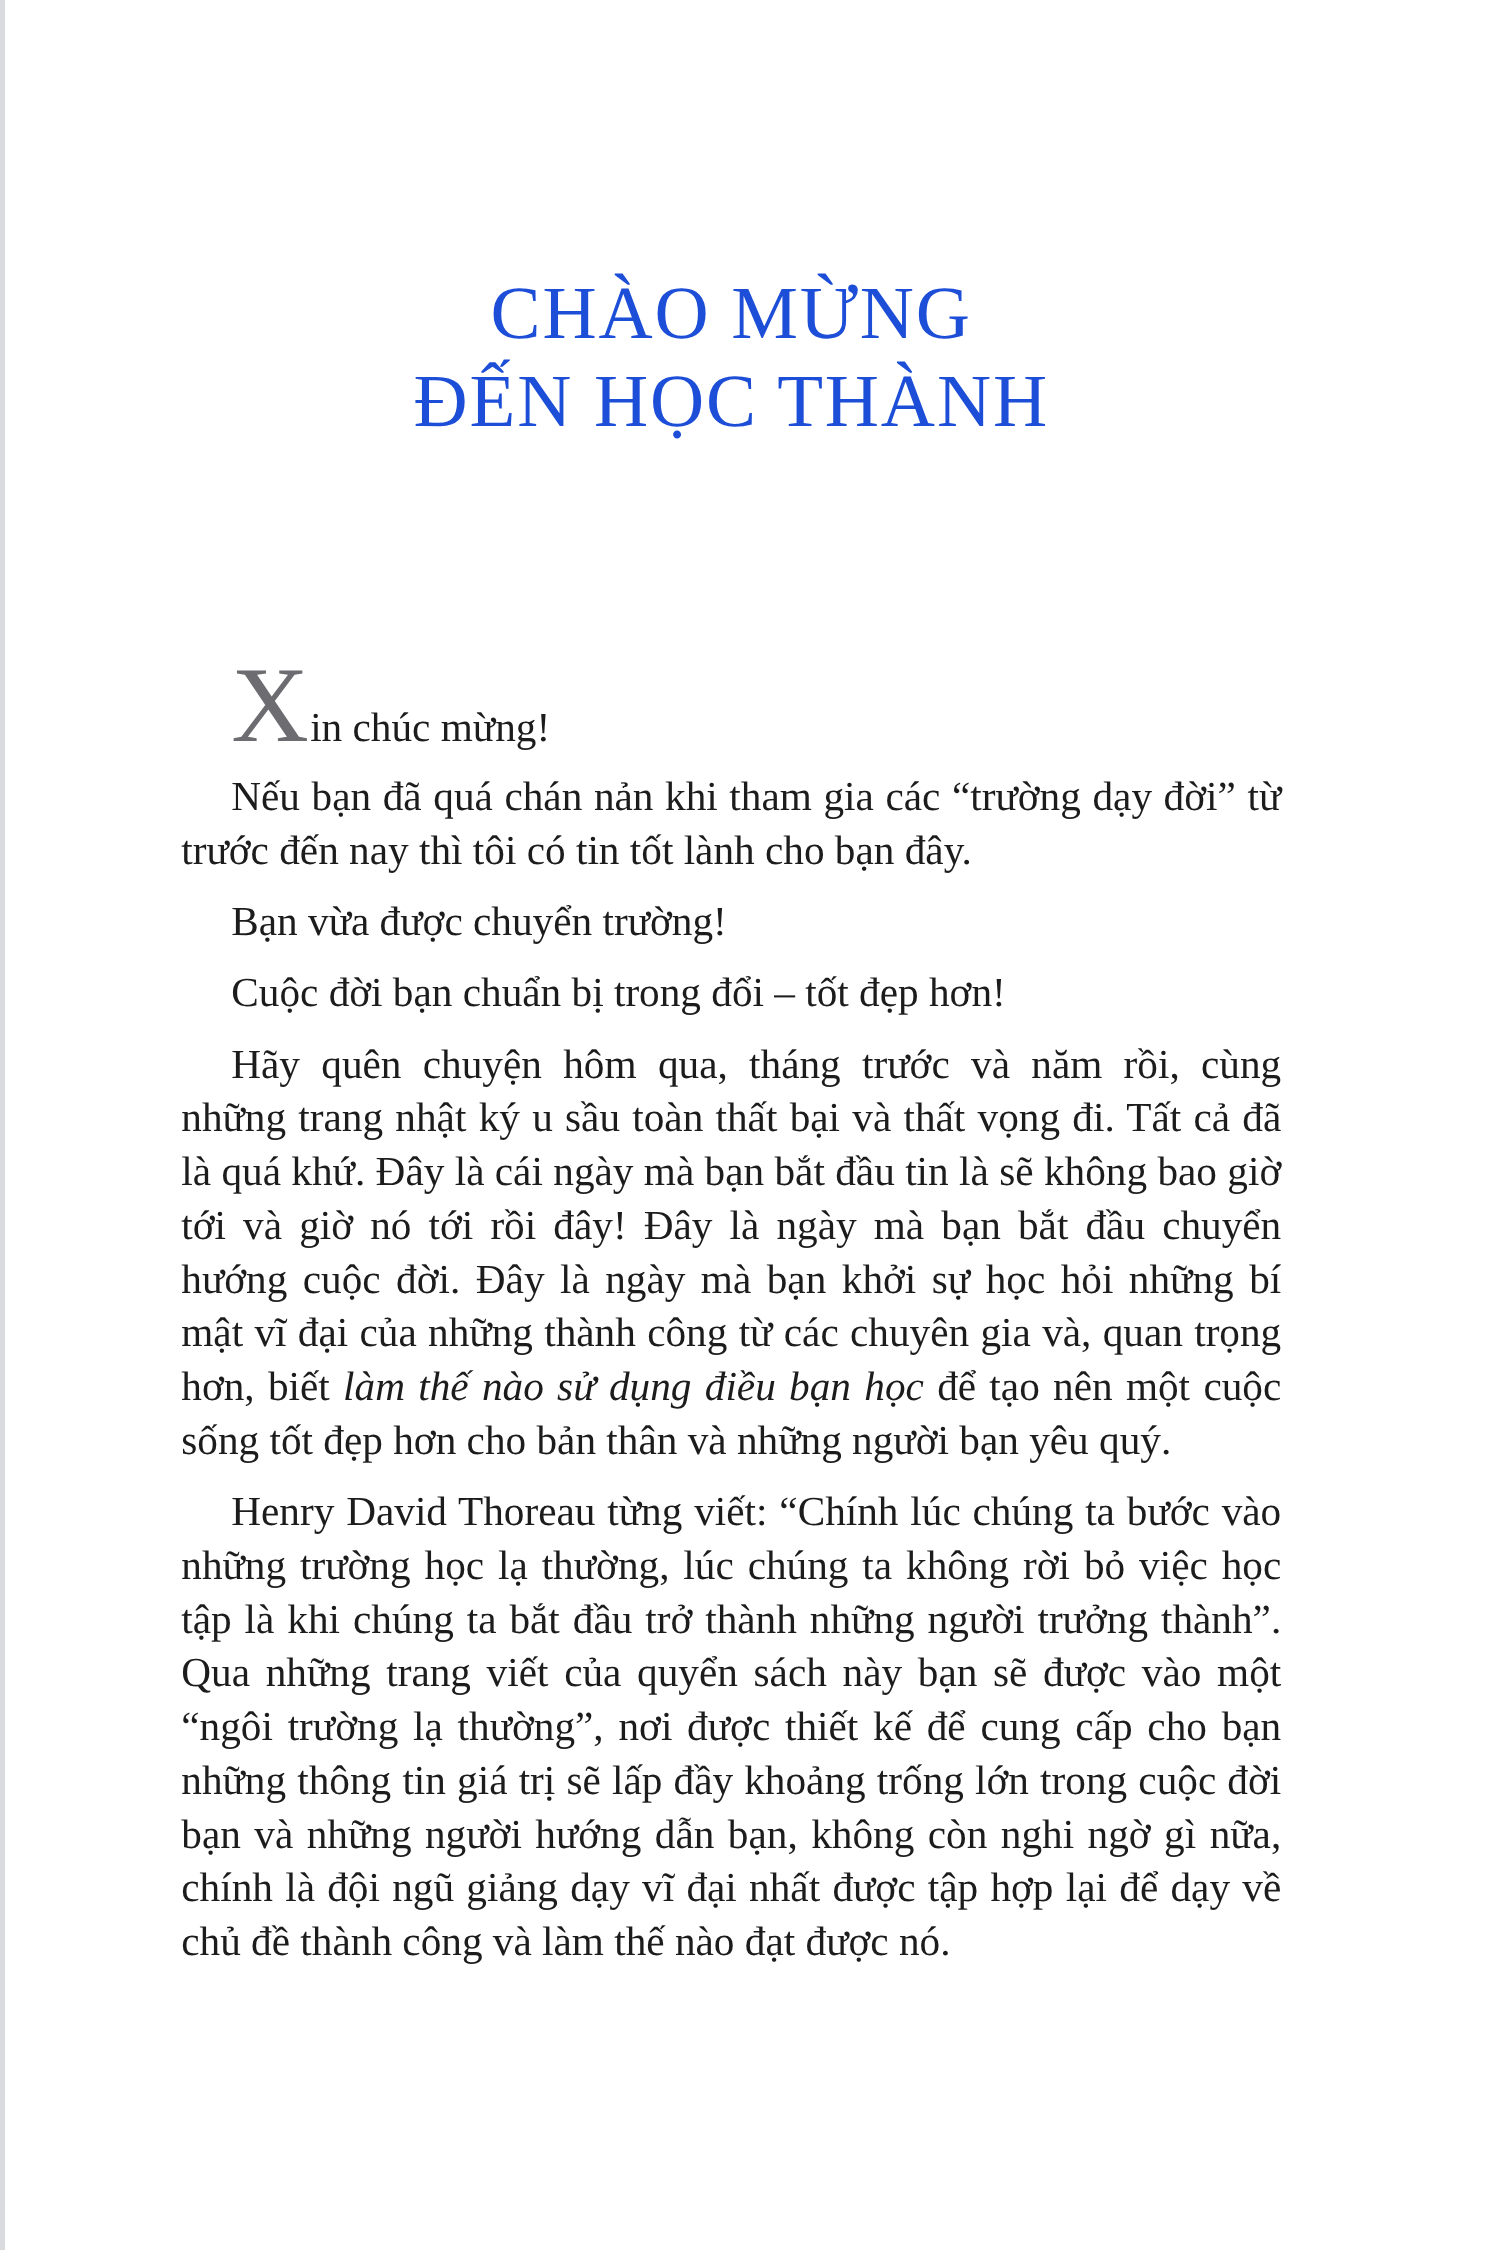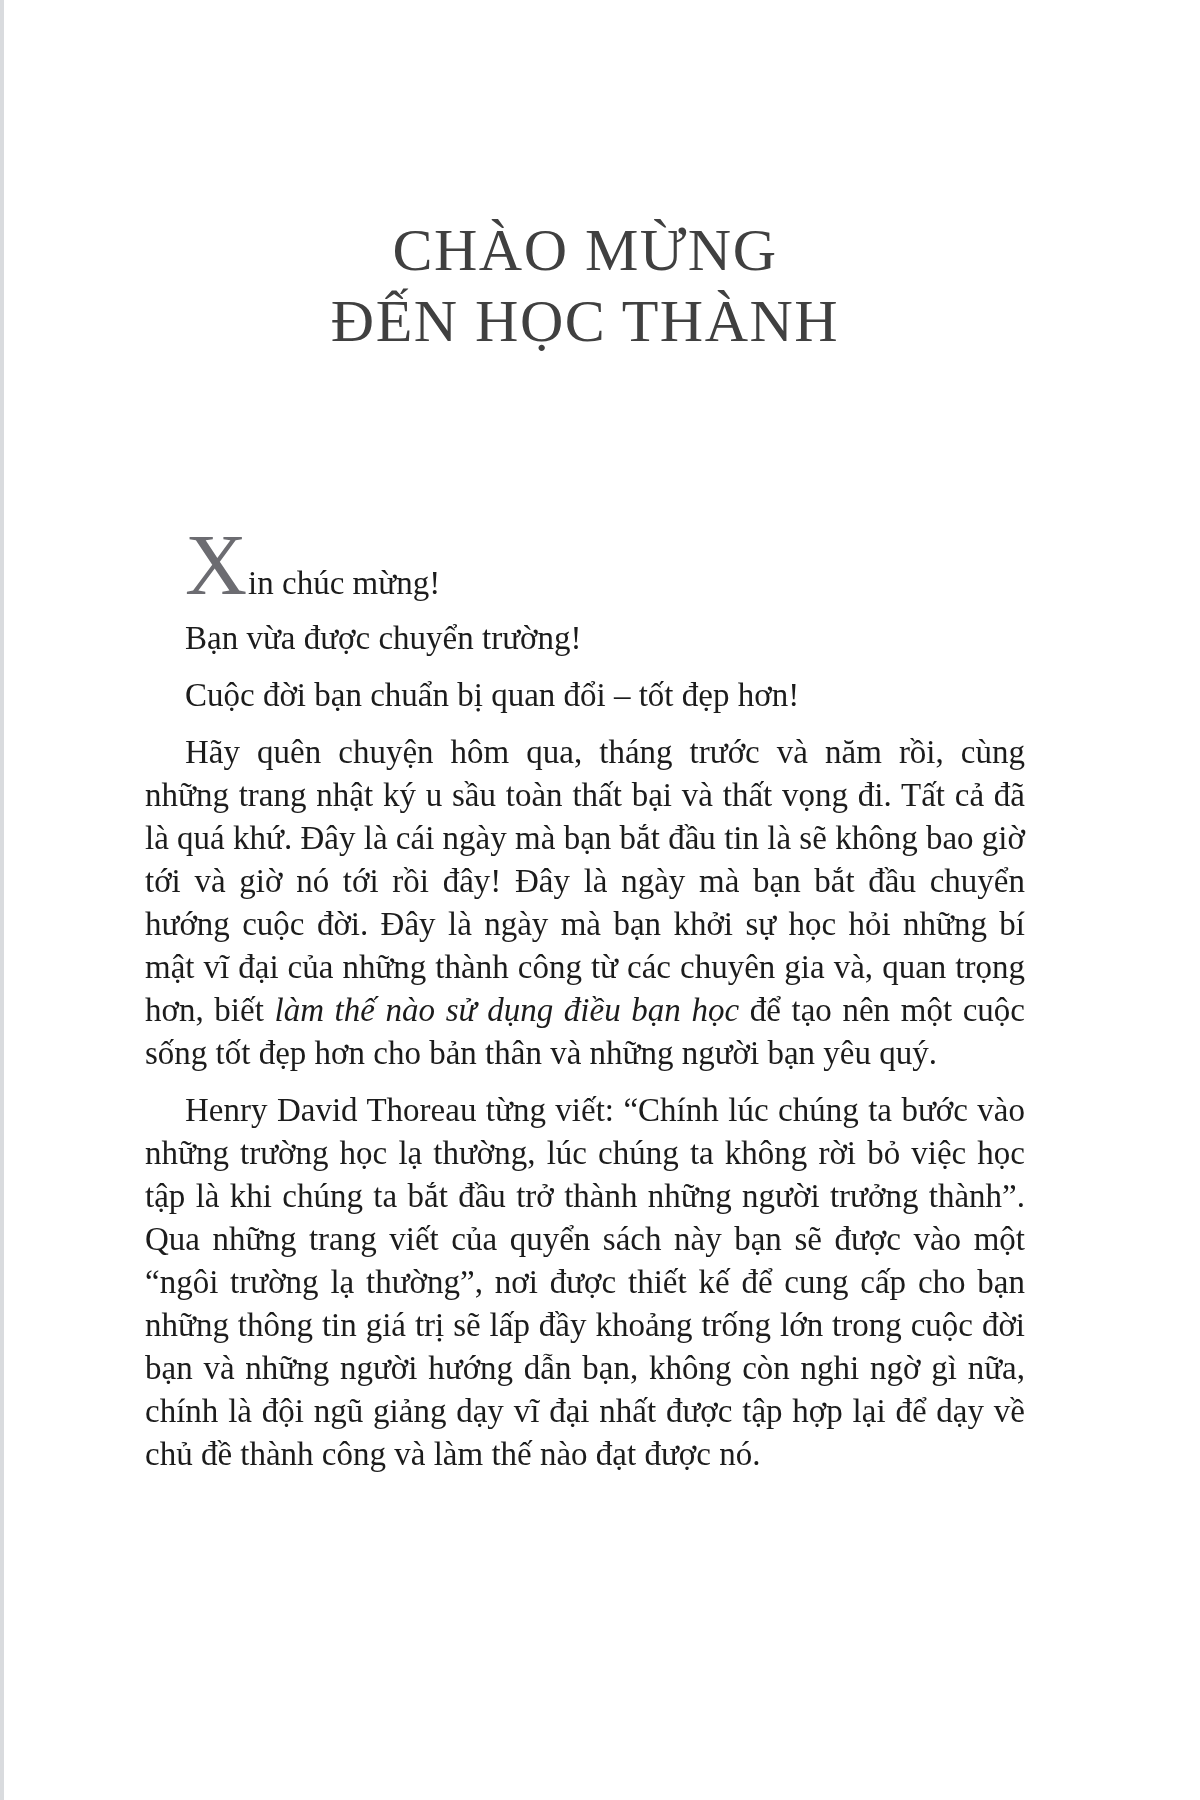--- a/index.html
+++ b/index.html
@@ -27,21 +27,21 @@
     padding-left: 145px;
     padding-right: 175px;
   }
   h1.chapter-title {
     margin: 215px 0 0 0;
     text-align: center;
     font-weight: normal;
     font-size: 60px;
     line-height: 71px;
     letter-spacing: 1.5px;
-    color: #404040;
+    color: #1d4ed8;
   }
   h1.chapter-title span {
     display: block;
   }
   .body-text {
     margin-top: 205px;
     font-size: 33px;
     line-height: 43px;
   }
   .body-text p {
@@ -72,23 +72,24 @@
 
   <h1 class="chapter-title">
     <span>CHÀO MỪNG</span>
     <span>ĐẾN HỌC THÀNH</span>
   </h1>
 
   <div class="body-text">
 
     <p class="opening"><span class="dropcap">X</span><span>in chúc mừng!</span></p>
 
+    <p>Nếu bạn đã quá chán nản khi tham gia các “trường dạy đời” từ trước đến nay thì tôi có tin tốt lành cho bạn đây.</p>
 
     <p>Bạn vừa được chuyển trường!</p>
 
-    <p>Cuộc đời bạn chuẩn bị quan đổi – tốt đẹp hơn!</p>
+    <p>Cuộc đời bạn chuẩn bị trong đổi – tốt đẹp hơn!</p>
 
     <p><span>Hãy quên chuyện hôm qua, tháng trước và năm rồi, cùng những trang nhật ký u sầu toàn thất bại và thất vọng đi. Tất cả đã là quá khứ. Đây là cái ngày mà bạn bắt đầu tin là sẽ không bao giờ tới và giờ nó tới rồi đây! Đây là ngày mà bạn bắt đầu chuyển hướng cuộc đời. Đây là ngày mà bạn khởi sự học hỏi những bí mật vĩ đại của những thành công từ các chuyên gia và, quan trọng hơn, biết </span><em>làm thế nào sử dụng điều bạn học</em><span> để tạo nên một cuộc sống tốt đẹp hơn cho bản thân và những người bạn yêu quý.</span></p>
 
     <p>Henry David Thoreau từng viết: “Chính lúc chúng ta bước vào những trường học lạ thường, lúc chúng ta không rời bỏ việc học tập là khi chúng ta bắt đầu trở thành những người trưởng thành”. Qua những trang viết của quyển sách này bạn sẽ được vào một “ngôi trường lạ thường”, nơi được thiết kế để cung cấp cho bạn những thông tin giá trị sẽ lấp đầy khoảng trống lớn trong cuộc đời bạn và những người hướng dẫn bạn, không còn nghi ngờ gì nữa, chính là đội ngũ giảng dạy vĩ đại nhất được tập hợp lại để dạy về chủ đề thành công và làm thế nào đạt được nó.</p>
 
   </div>
 </div>
 
 </body></html>

